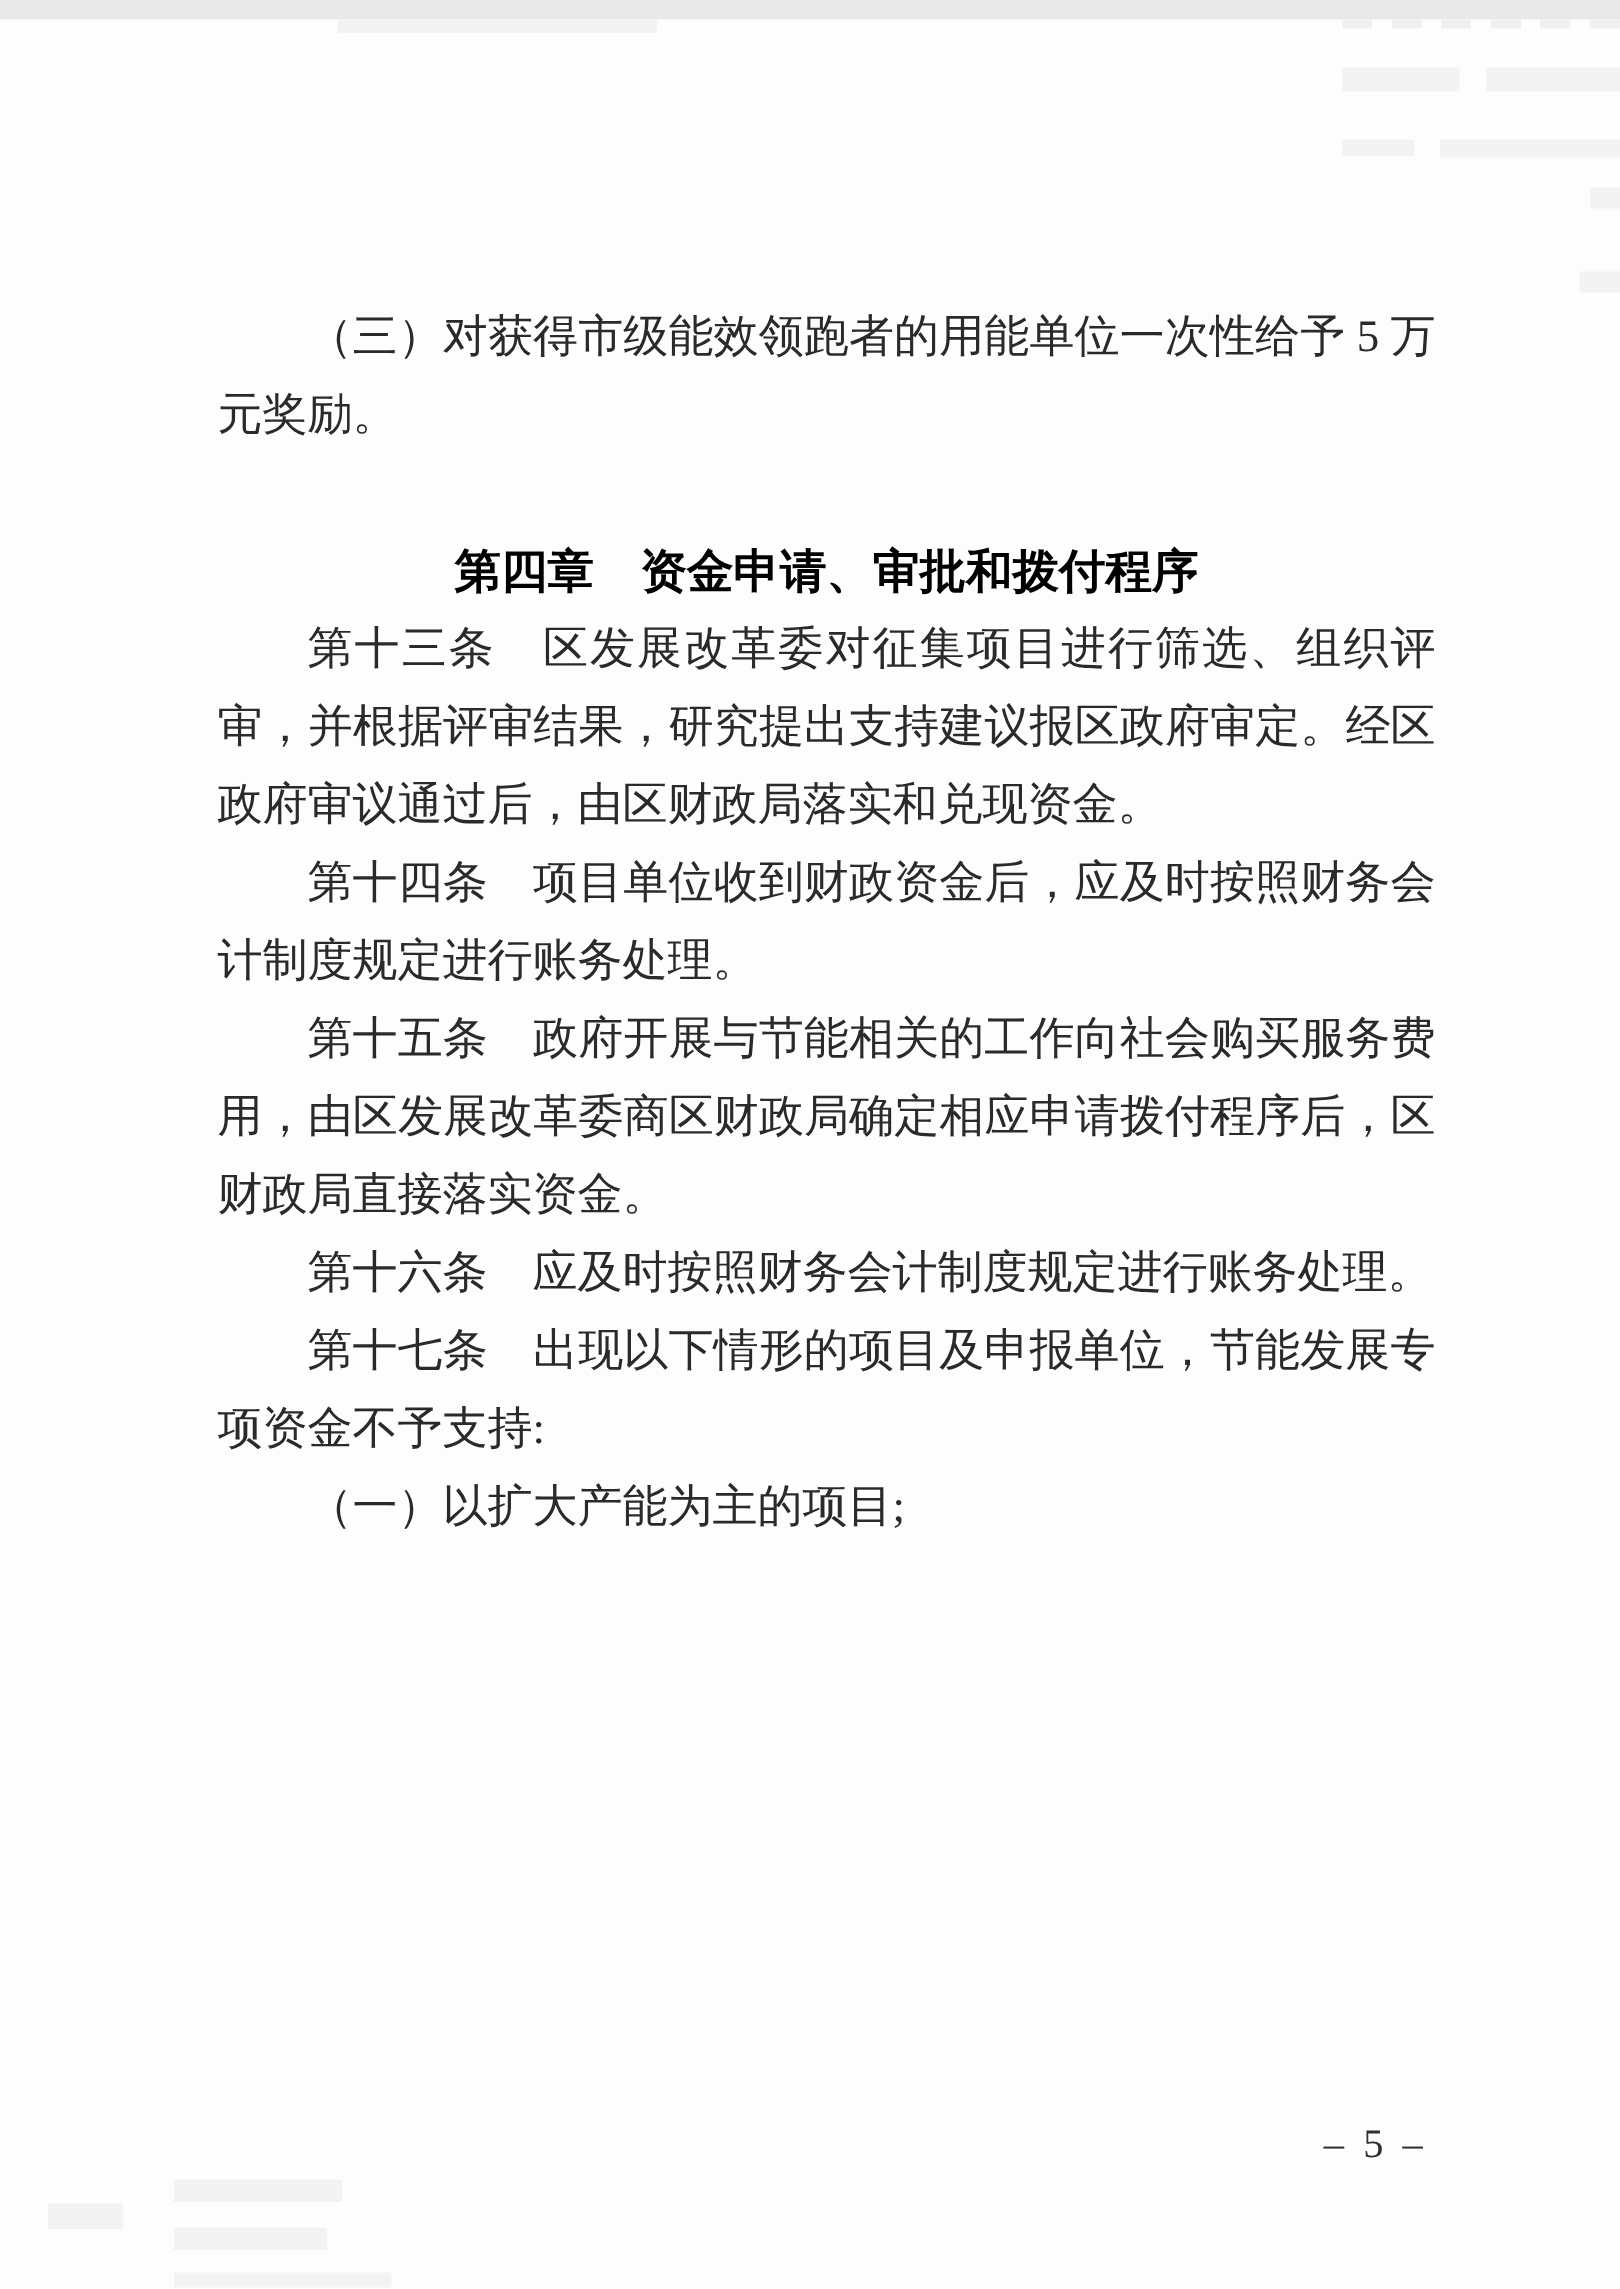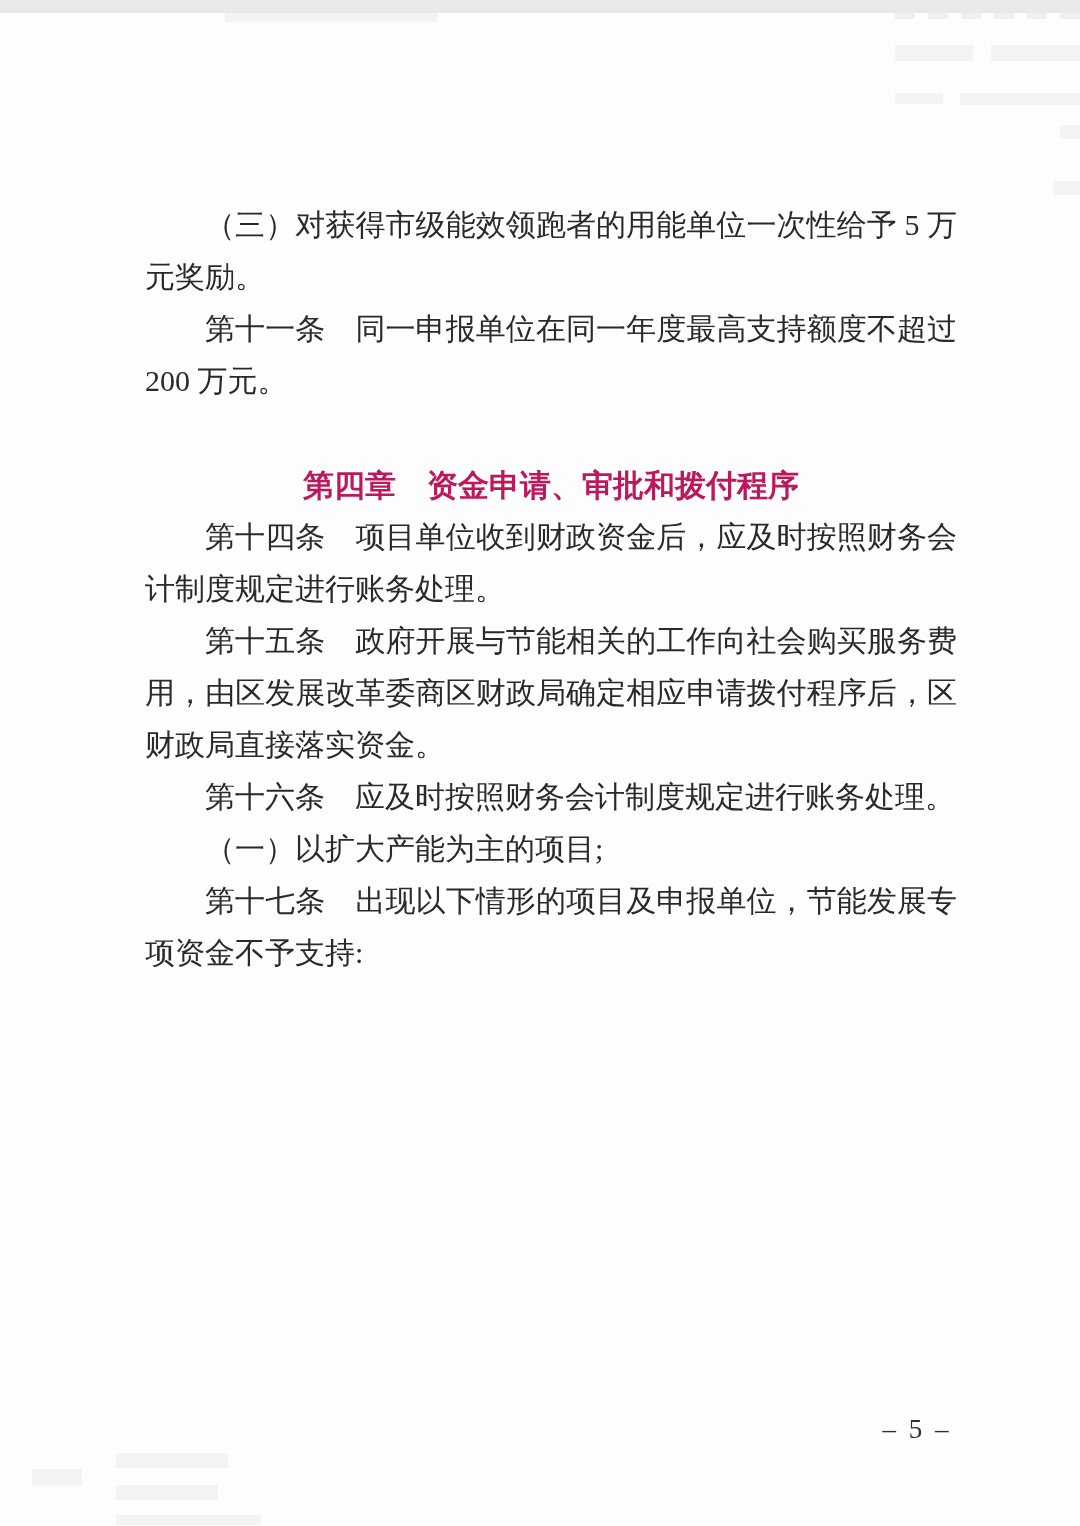--- a/index.html
+++ b/index.html
@@ -20,21 +20,21 @@
     text-justify:inter-character;
   }
   .content p{margin:0;text-indent:2em;}
   .chapter{
     font-family:"DejaVu Sans","Liberation Sans",sans-serif;
     font-weight:bold;
     font-size:31px;line-height:52px;
     text-align:center;
     text-indent:0;
     margin:52px 0 0 0;
-    color:#be185d;
+    color:#000000;
   }
   .pagenum{
     position:absolute;
     top:1400px;left:850px;width:134px;
     text-align:center;
     font-size:27px;line-height:32px;
     letter-spacing:3px;
     color:#2f2f2f;
   }
   
@@ -58,24 +58,24 @@
   <div class="art" style="left:1060px;top:112px;width:20px;height:14px;"></div>
   <div class="art" style="left:1053px;top:168px;width:27px;height:14px;"></div>
   <div class="art" style="left:116px;top:1440px;width:112px;height:15px;"></div>
   <div class="art" style="left:32px;top:1456px;width:50px;height:17px;"></div>
   <div class="art" style="left:116px;top:1472px;width:102px;height:15px;"></div>
   <div class="art" style="left:116px;top:1502px;width:145px;height:10px;"></div>
   <div class="art" style="left:116px;top:1520px;width:100px;height:6px;"></div>
 
   <div class="content">
     <p>（三）对获得市级能效领跑者的用能单位一次性给予 5 万元奖励。</p>
-    <p>第十一条　同一申报单位在同一年度最高支持额度不超过 200 万元。</p>
     <h2 class="chapter">第四章　资金申请、审批和拨付程序</h2>
+    <p>第十三条　区发展改革委对征集项目进行筛选、组织评审，并根据评审结果，研究提出支持建议报区政府审定。经区政府审议通过后，由区财政局落实和兑现资金。</p>
     <p>第十四条　项目单位收到财政资金后，应及时按照财务会计制度规定进行账务处理。</p>
     <p>第十五条　政府开展与节能相关的工作向社会购买服务费用，由区发展改革委商区财政局确定相应申请拨付程序后，区财政局直接落实资金。</p>
     <p>第十六条　应及时按照财务会计制度规定进行账务处理。</p>
+    <p>第十七条　出现以下情形的项目及申报单位，节能发展专项资金不予支持:</p>
     <p>（一）以扩大产能为主的项目;</p>
-    <p>第十七条　出现以下情形的项目及申报单位，节能发展专项资金不予支持:</p>
   </div>
 
   <div class="pagenum">– 5 –</div>
 
 </div>
 
 </body></html>

